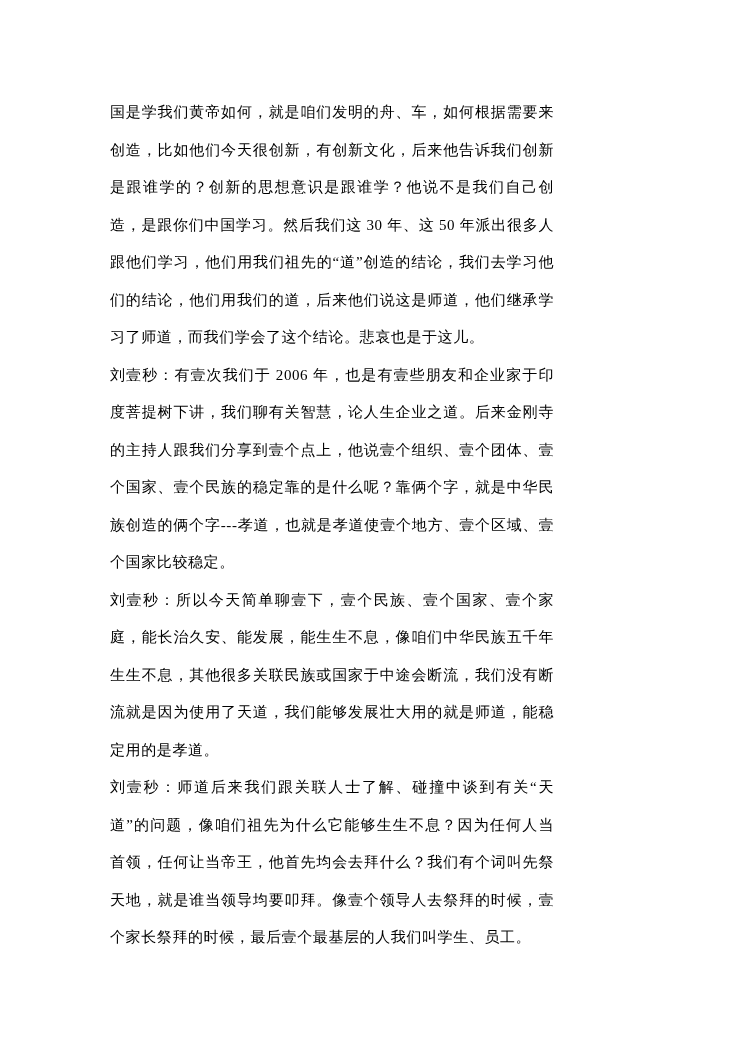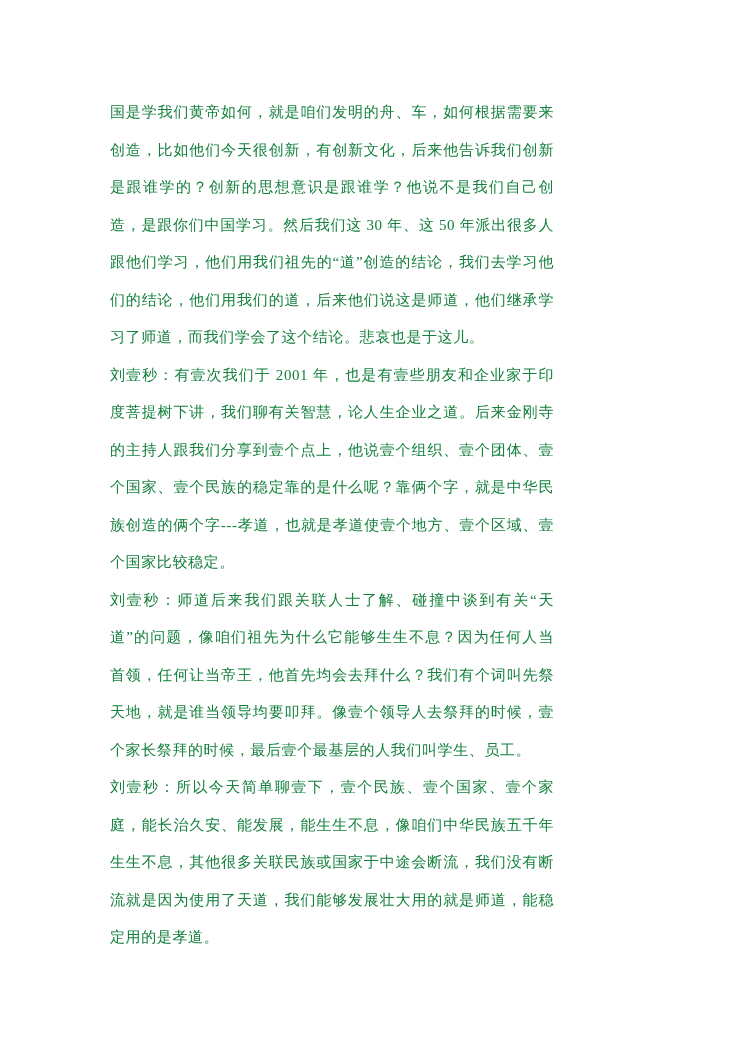--- a/index.html
+++ b/index.html
@@ -7,35 +7,35 @@
     padding: 0;
     background: #ffffff;
   }
   .page {
     position: relative;
     width: 664px;
     height: 1052px;
     box-sizing: border-box;
     padding: 94px 110px 0 110px;
     background: #ffffff;
-    color: #15803d;
+    color: #000000;
     font-family: "Liberation Serif", "DejaVu Serif", serif;
     overflow: hidden;
   }
   .page p {
     margin: 0;
     padding: 0;
     font-size: 15px;
     line-height: 37.5px;
     text-align: justify;
     letter-spacing: 0.6px;
     word-break: break-all;
   }
 </style>
 </head>
 <body>
 
 <div class="page">
   <p>国是学我们黄帝如何，就是咱们发明的舟、车，如何根据需要来创造，比如他们今天很创新，有创新文化，后来他告诉我们创新是跟谁学的？创新的思想意识是跟谁学？他说不是我们自己创造，是跟你们中国学习。然后我们这 30 年、这 50 年派出很多人跟他们学习，他们用我们祖先的“道”创造的结论，我们去学习他们的结论，他们用我们的道，后来他们说这是师道，他们继承学习了师道，而我们学会了这个结论。悲哀也是于这儿。</p>
-  <p>刘壹秒：有壹次我们于 2001 年，也是有壹些朋友和企业家于印度菩提树下讲，我们聊有关智慧，论人生企业之道。后来金刚寺的主持人跟我们分享到壹个点上，他说壹个组织、壹个团体、壹个国家、壹个民族的稳定靠的是什么呢？靠俩个字，就是中华民族创造的俩个字---孝道，也就是孝道使壹个地方、壹个区域、壹个国家比较稳定。</p>
+  <p>刘壹秒：有壹次我们于 2006 年，也是有壹些朋友和企业家于印度菩提树下讲，我们聊有关智慧，论人生企业之道。后来金刚寺的主持人跟我们分享到壹个点上，他说壹个组织、壹个团体、壹个国家、壹个民族的稳定靠的是什么呢？靠俩个字，就是中华民族创造的俩个字---孝道，也就是孝道使壹个地方、壹个区域、壹个国家比较稳定。</p>
+  <p>刘壹秒：所以今天简单聊壹下，壹个民族、壹个国家、壹个家庭，能长治久安、能发展，能生生不息，像咱们中华民族五千年生生不息，其他很多关联民族或国家于中途会断流，我们没有断流就是因为使用了天道，我们能够发展壮大用的就是师道，能稳定用的是孝道。</p>
   <p>刘壹秒：师道后来我们跟关联人士了解、碰撞中谈到有关“天道”的问题，像咱们祖先为什么它能够生生不息？因为任何人当首领，任何让当帝王，他首先均会去拜什么？我们有个词叫先祭天地，就是谁当领导均要叩拜。像壹个领导人去祭拜的时候，壹个家长祭拜的时候，最后壹个最基层的人我们叫学生、员工。</p>
-  <p>刘壹秒：所以今天简单聊壹下，壹个民族、壹个国家、壹个家庭，能长治久安、能发展，能生生不息，像咱们中华民族五千年生生不息，其他很多关联民族或国家于中途会断流，我们没有断流就是因为使用了天道，我们能够发展壮大用的就是师道，能稳定用的是孝道。</p>
 </div>
 
 </body></html>

